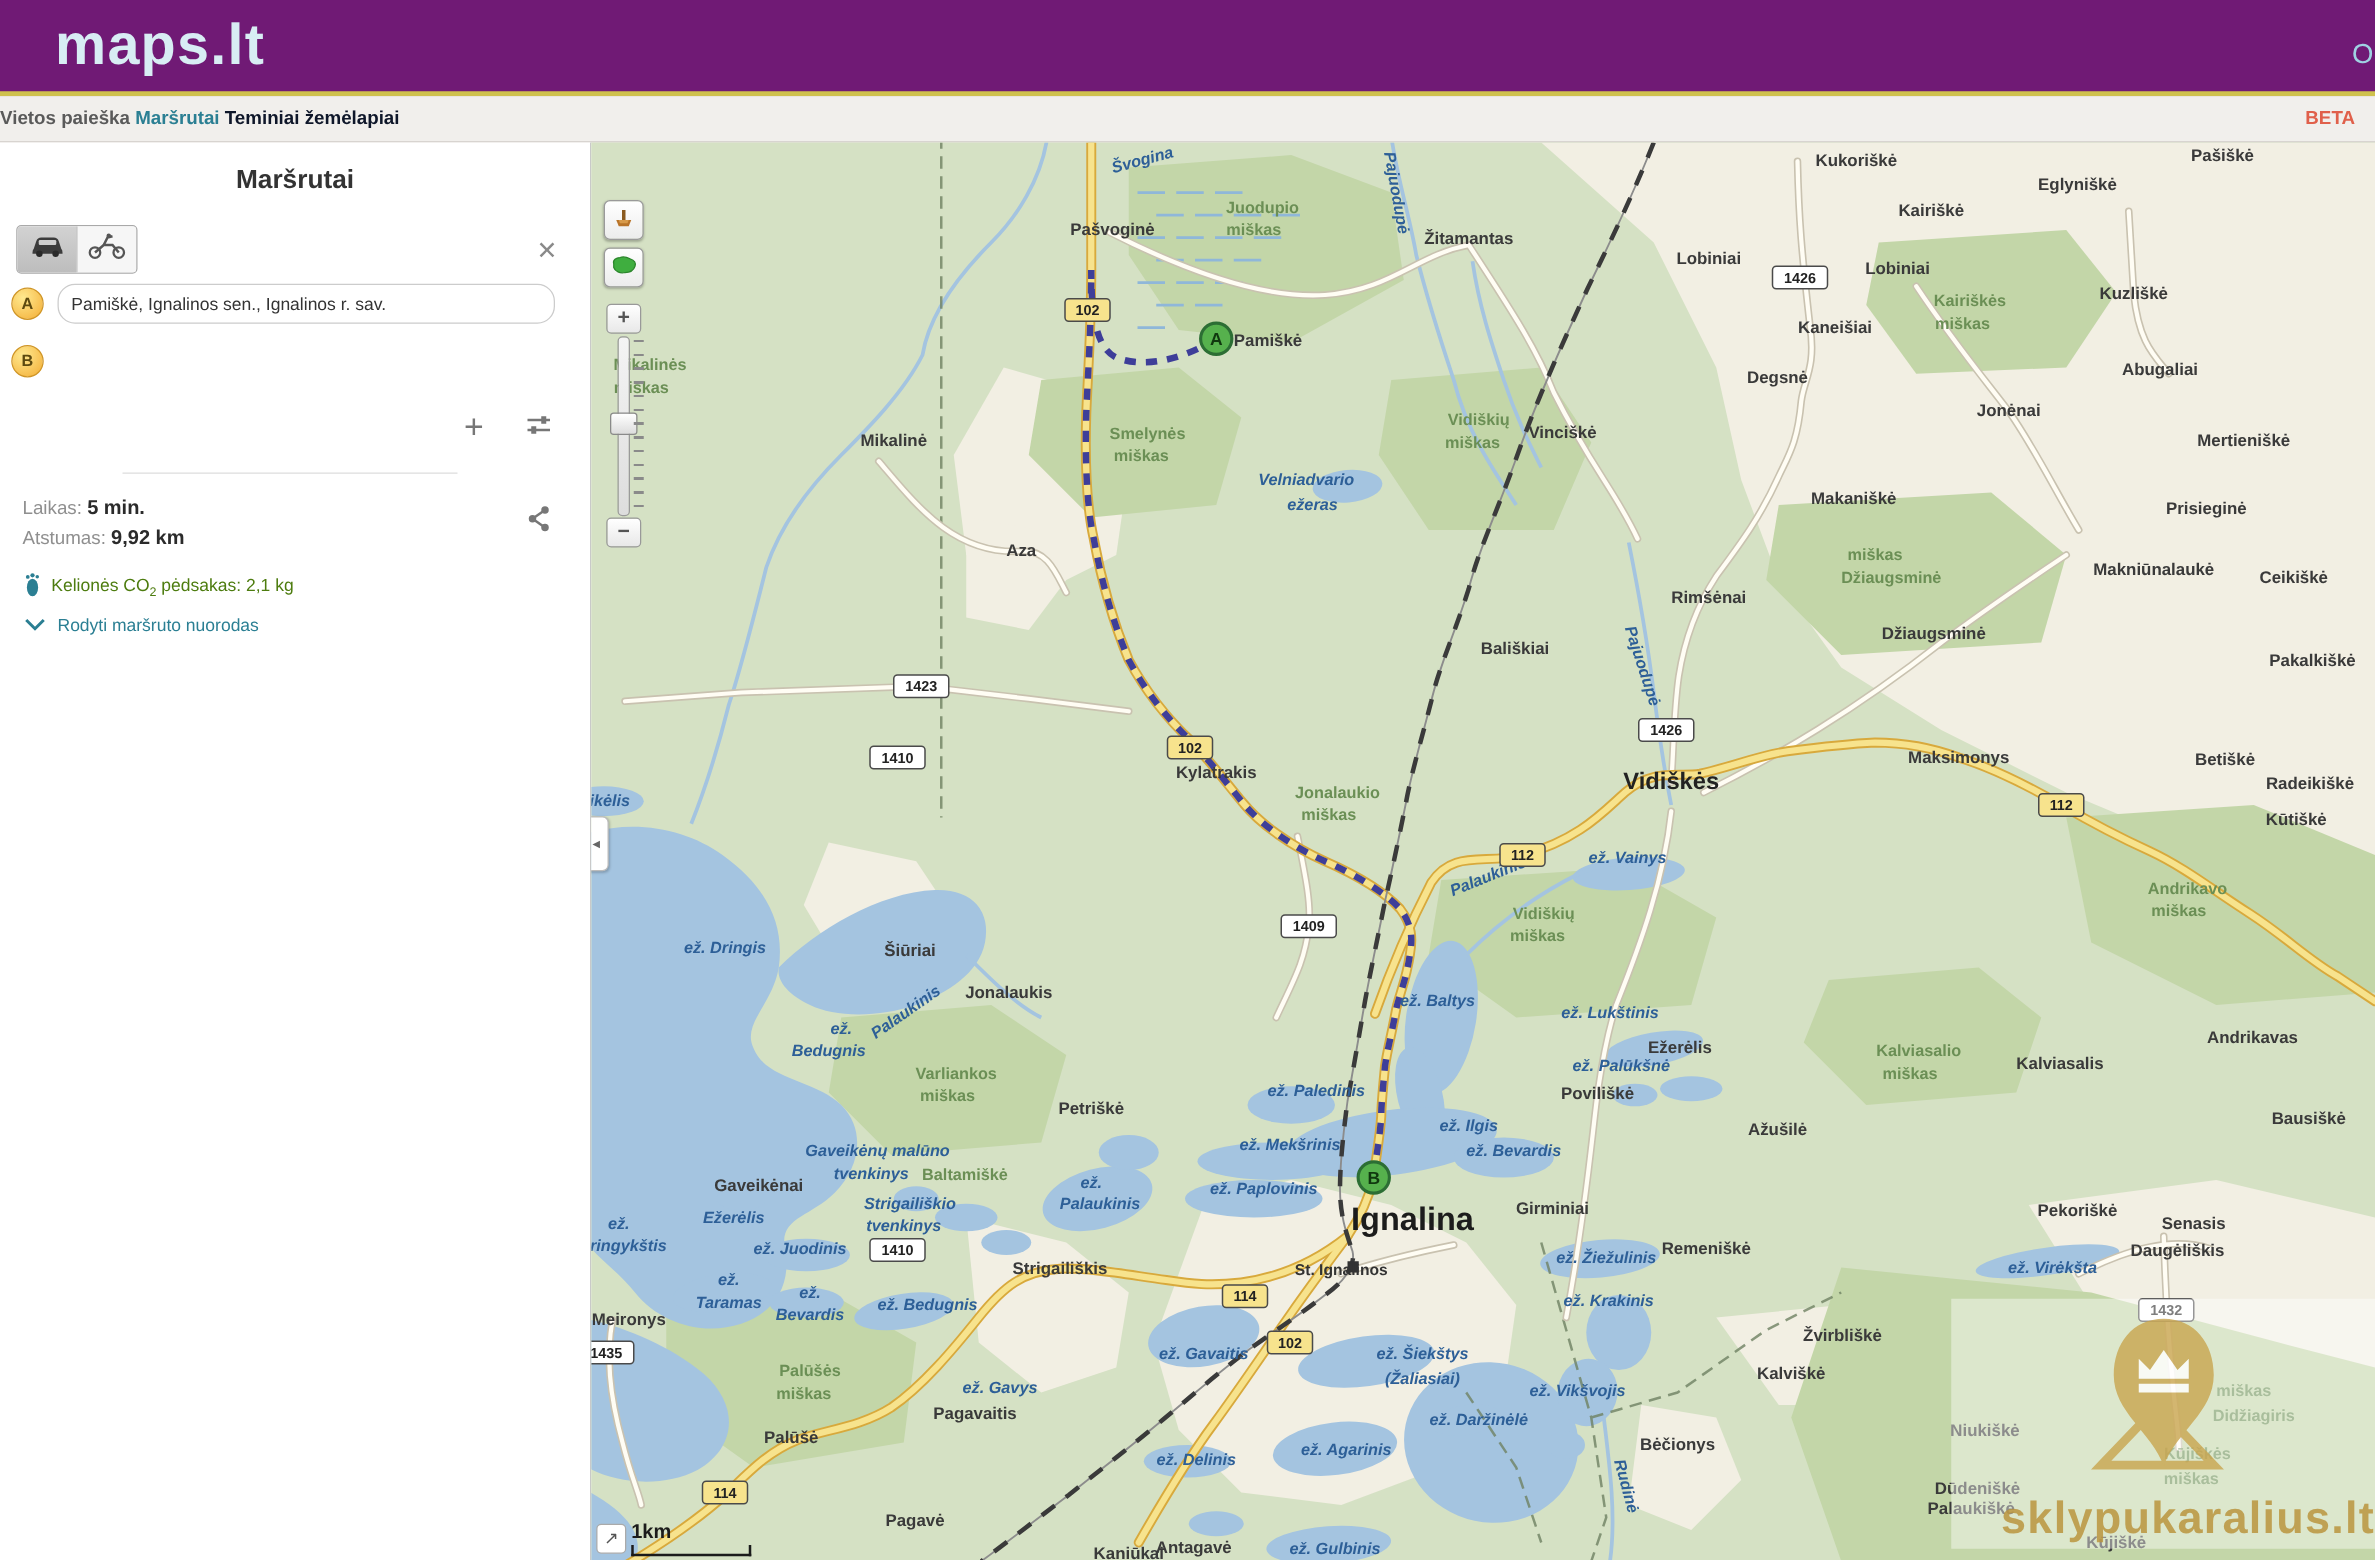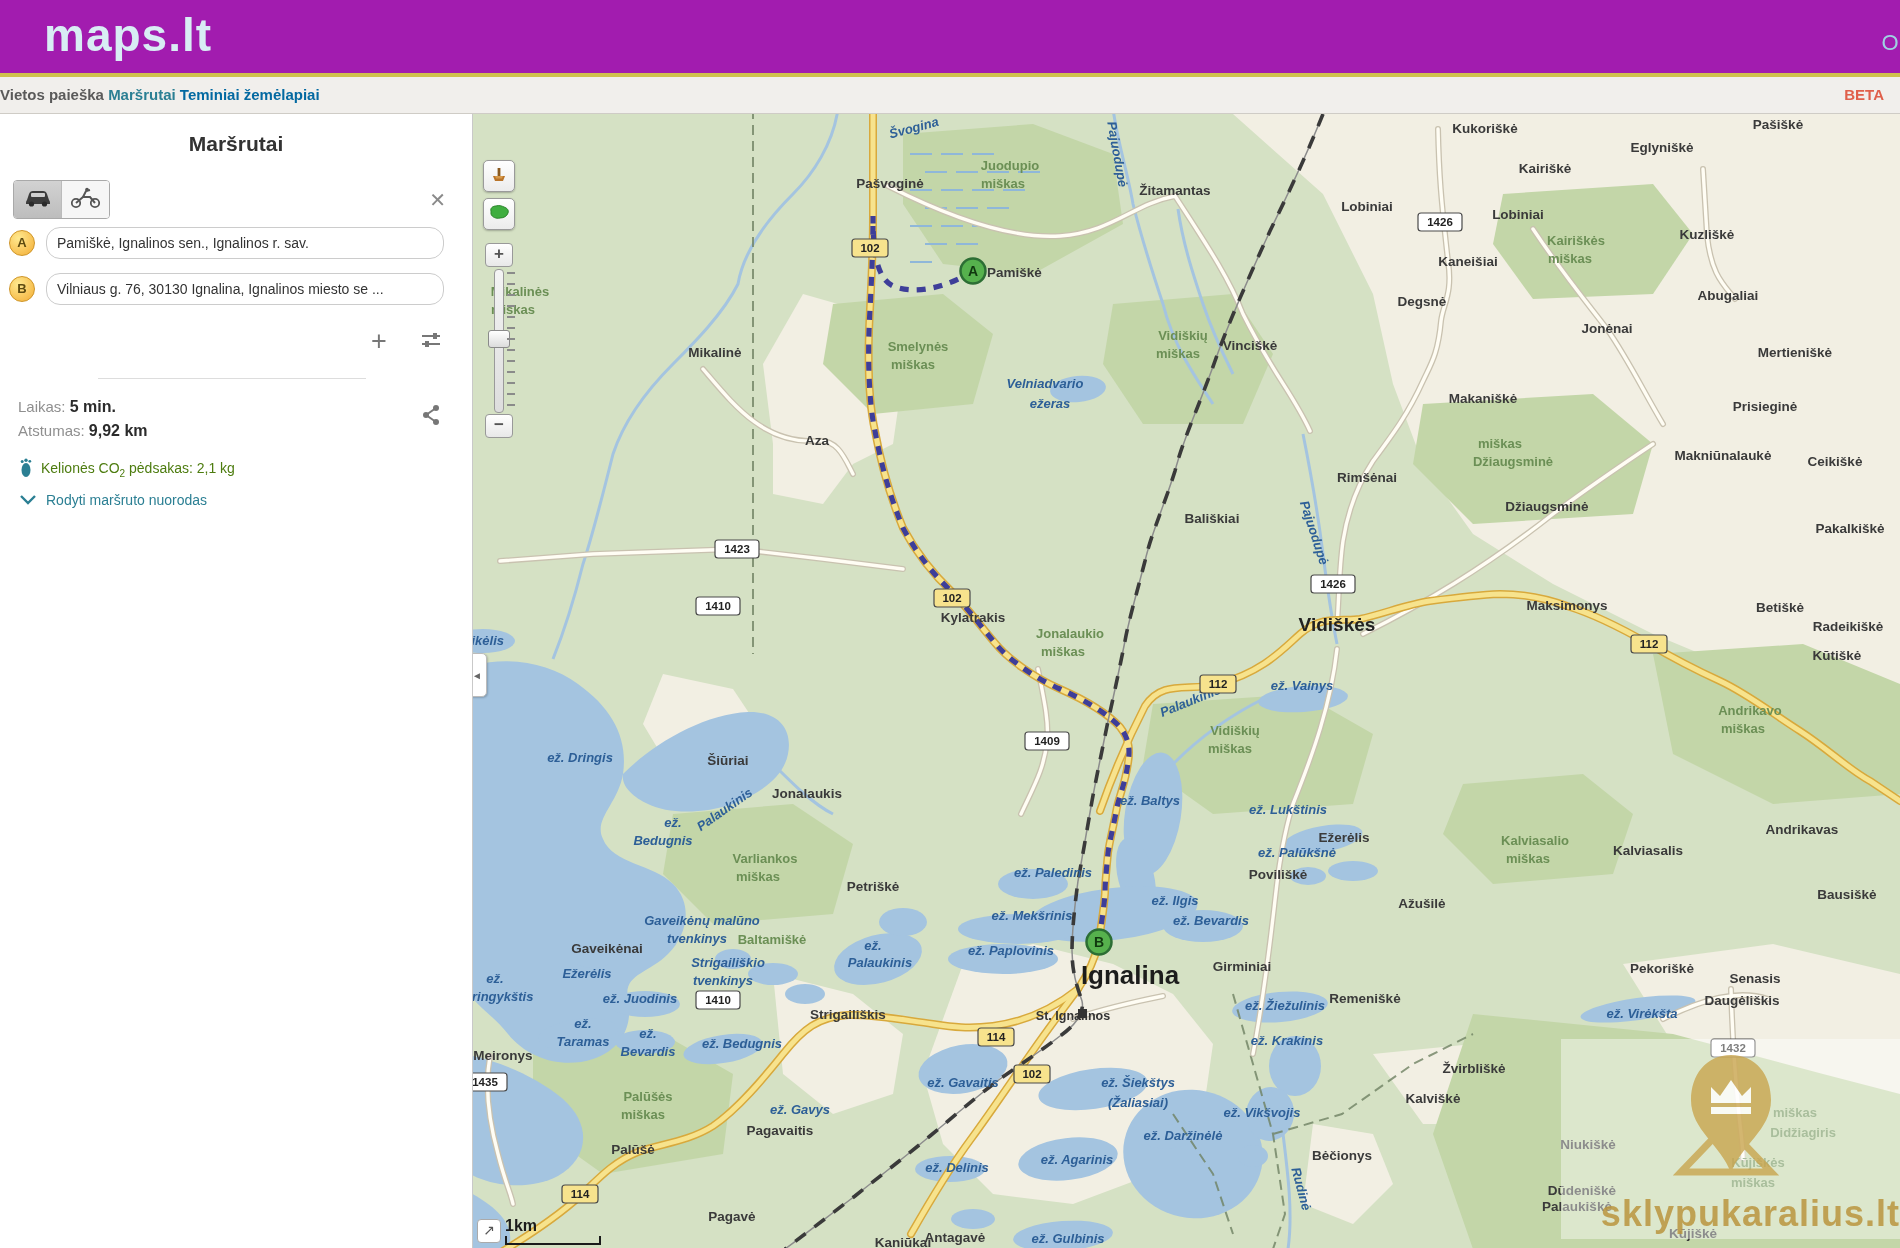--- a/index.html
+++ b/index.html
@@ -1,29 +1,29 @@
 <!DOCTYPE html>
 <html><head>
 <meta charset="utf-8">
 <style>
   html,body{margin:0;padding:0;}
   body{width:1900px;height:1248px;overflow:hidden;font-family:"Liberation Sans",sans-serif;background:#fff;}
   #app{position:relative;width:1900px;height:1248px;}
 
   
-  .hdr{position:relative;height:73px;background:#a21caf;border-bottom:4px solid #cfc14d;}
+  .hdr{position:relative;height:73px;background:#701a75;border-bottom:4px solid #cfc14d;}
   .logo{position:absolute;left:44px;top:8px;font-size:46px;font-weight:bold;color:#d8edf4;letter-spacing:1px;}
   .hdr-right{position:absolute;right:-6px;top:30px;font-size:22px;color:#9fd2e2;}
 
   
   .nav{position:relative;height:36px;background:#f1efec;border-bottom:1px solid #cfccc6;font-size:15px;font-weight:bold;line-height:36px;}
   .nav span{cursor:pointer;}
   .nav .n-grey{color:#5a5a5a;}
   .nav .n-active{color:#2b7f93;}
-  .nav .n-theme{color:#0369a1;text-align:right;}
+  .nav .n-theme{color:#0f172a;text-align:right;}
   .nav .beta{position:absolute;right:16px;top:0;color:#e0604b;margin-left:0;}
 
   .content{position:relative;width:1900px;height:1135px;}
 
   
   .sidebar{position:absolute;left:0;top:0;width:473px;height:1135px;background:#fff;border-right:1px solid #c9c9c9;box-sizing:border-box;}
   .sb-title{position:absolute;left:0;top:18px;width:100%;text-align:center;font-size:21px;font-weight:bold;color:#333;}
   .sb-close{position:absolute;right:26px;top:74px;font-size:20px;color:#8a8a8a;cursor:pointer;}
   .modes{position:absolute;left:13px;top:66px;display:flex;border:1px solid #a9a9a9;border-radius:4px;overflow:hidden;}
   .mode-btn{width:47px;height:37px;display:flex;align-items:center;justify-content:center;background:#f6f6f6;border-left:1px solid #bbb;cursor:pointer;}
@@ -129,21 +129,20 @@
           </span>
         </div>
       </div>
 
       <div class="wp-row wp-a">
         <span class="wp-badge">A</span>
         <input class="wp-input" value="Pamiškė, Ignalinos sen., Ignalinos r. sav." style="">
       </div>
       <div class="wp-row wp-b">
         <span class="wp-badge">B</span>
-        <input class="wp-input" value="Vilniaus g. 76, 30130 Ignalina, Ignalinos miesto se ..." style="">
       </div>
 
       <div class="sb-plus">+</div>
       <div class="sb-tune">
         <svg width="22" height="20" viewBox="0 0 22 20">
             <line x1="2" y1="6" x2="20" y2="6" stroke="#777" stroke-width="2"></line>
             <rect x="13" y="3" width="4" height="6" fill="#777"></rect>
             <line x1="2" y1="14" x2="20" y2="14" stroke="#777" stroke-width="2"></line>
             <rect x="5" y="11" width="4" height="6" fill="#777"></rect>
           </svg>

